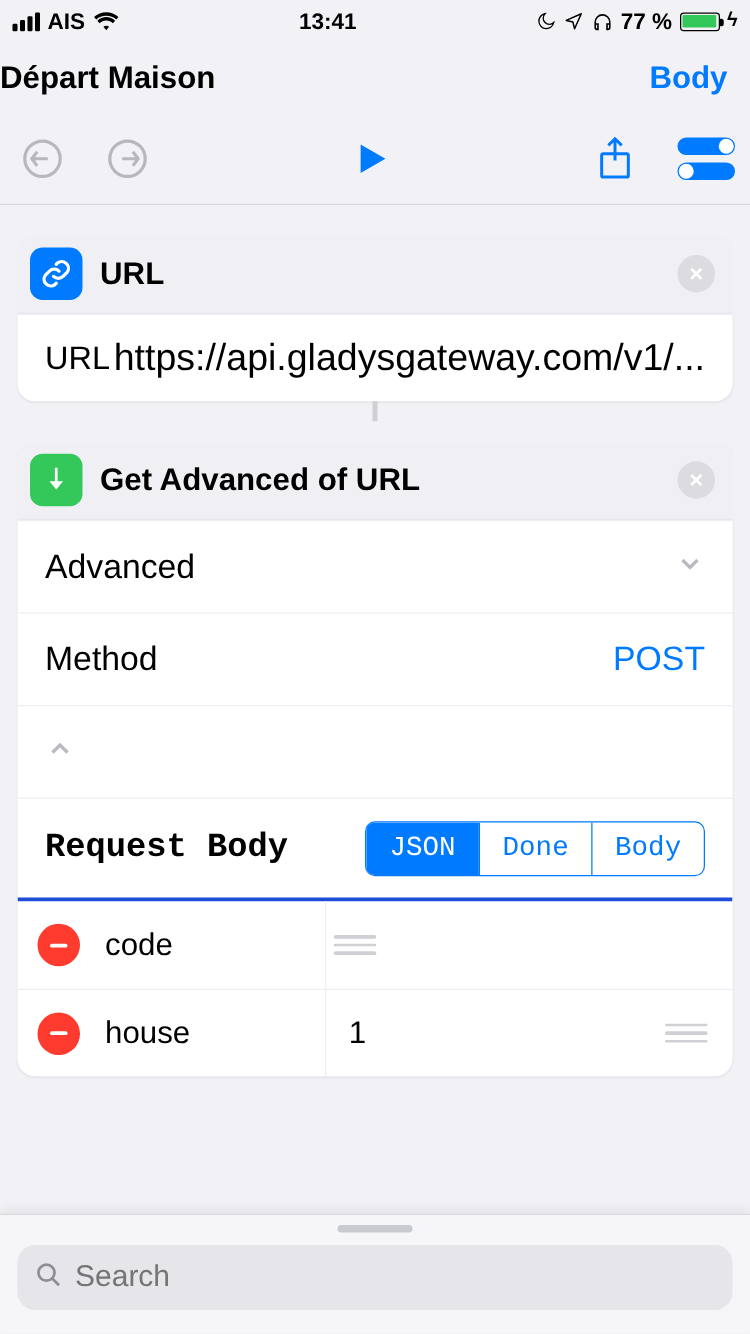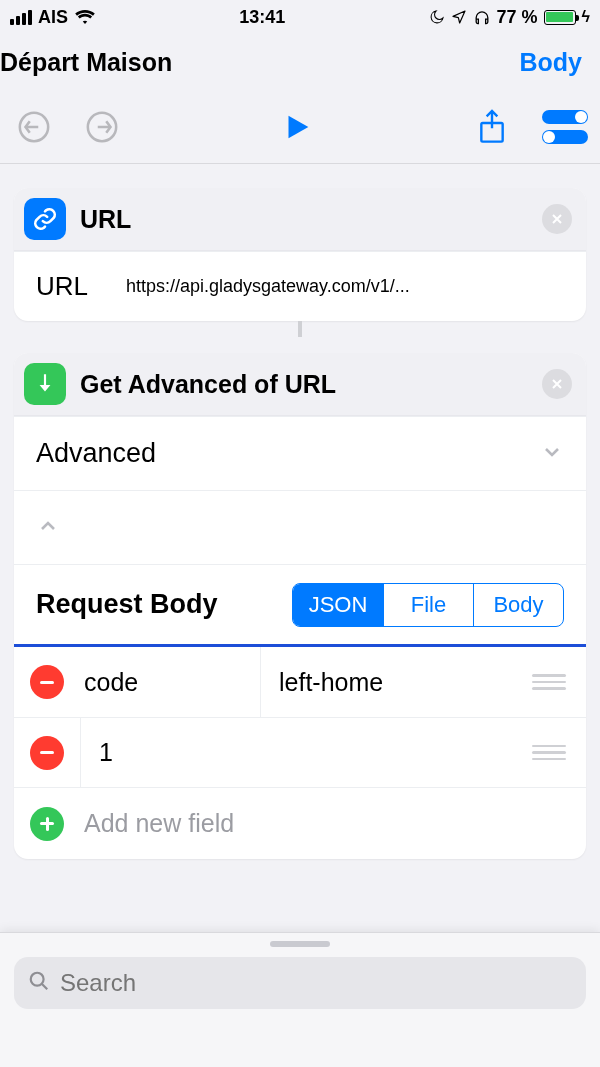--- a/index.html
+++ b/index.html
@@ -78,27 +78,27 @@
   .badge-blue { background:#007aff; }
   .badge-green { background:#34c759; }
   .card-header .title { font-size:25px; font-weight:700; flex:1;}
   .close-chip {
     width:30px; height:30px; border-radius:50%; background:#dcdce0; display:flex; align-items:center; justify-content:center;
   }
   .close-chip svg { stroke:#fff;}
   .row { display:flex; align-items:center; min-height:70px; padding:0 22px; border-top:1px solid #eceef1;}
   .row:first-of-type{ border-top:none;}
   .row .label { font-size:26px; width:90px;}
-  .row .value { font-size:18px; color:#000; }
+  .row .value { font-size:30px; color:#000; }
   
   .gc-row { display:flex; align-items:center; justify-content:space-between; min-height:74px; padding:0 22px; border-top:1px solid #eceef1;}
   .gc-row .label{ font-size:27px; }
   .gc-row .rvalue{ font-size:27px; color:#007aff; }
   .chev { color:#b9bac0; }
-  .seg-row { display:flex; align-items:center; justify-content:space-between; min-height:80px; padding:0 22px; border-top:1px solid #eceef1;}
+  .seg-row { display:flex; align-items:center; justify-content:space-between; min-height:80px; padding:0 22px; border-top:1px solid #eceef1;font-family:Liberation Mono, monospace;}
   .seg-row .label{ font-size:27px; font-weight:600;}
   .seg-ctrl {
     display:flex; border:1.5px solid #007aff; border-radius:8px; overflow:hidden; height:44px;
   }
   .seg-btn {
     width:90px; display:flex; align-items:center; justify-content:center; font-size:22px; color:#007aff;
     border-left:1.5px solid #007aff;
   }
   .seg-btn:first-child{ border-left:none;}
   .seg-btn.active{ background:#007aff; color:#fff;}
@@ -125,21 +125,21 @@
   .add-row .plus{
     width:34px; height:34px; border-radius:50%; background:#34c759; display:flex; align-items:center; justify-content:center; margin-right:20px; position:relative;
   }
   .add-row .plus::before{content:""; position:absolute; width:14px; height:3px; background:#fff; border-radius:2px;}
   .add-row .plus::after{content:""; position:absolute; width:3px; height:14px; background:#fff; border-radius:2px;}
   .add-row .ph { font-size:25px; color:#9b9ca2;}
   
   .connector { width:4px; height:16px; background:#cfd0d4; margin:-14px auto 0; }
   
   .sheet {
-    position:absolute; left:0; right:0; bottom:0; height:135px;
+    position:absolute; left:0; right:0; bottom:0; height:96px;
     background:#f6f6f8; border-top:1px solid #d9d9dd;
     border-radius:0; box-shadow:0 -2px 10px rgba(0,0,0,.08);
   }
   .sheet .grabber{
     width:60px; height:6px; background:#c9cad0; border-radius:4px; margin:8px auto 10px;
   }
   .search{
     margin:0 14px; height:52px; background:#e6e6ea; border-radius:14px;
     display:flex; align-items:center; padding:0 14px; gap:10px;
   }
@@ -277,63 +277,63 @@
 
     <div class="gc-row">
       <div class="label">Advanced</div>
       <div class="chev">
         <svg width="24" height="24" viewBox="0 0 24 24" fill="none" stroke="#b9bac0" stroke-width="2.6">
             <path d="M6 9l6 6 6-6"></path>
           </svg>
       </div>
     </div>
 
+    <div class="gc-row">
+      <div class="label">Method</div>
+      <div class="rvalue">POST</div>
+    </div>
 
     <div class="gc-row">
       <div class="chev">
         <svg width="24" height="24" viewBox="0 0 24 24" fill="none" stroke="#b9bac0" stroke-width="2.6">
             <path d="M6 15l6-6 6 6"></path>
           </svg>
       </div>
     </div>
 
     <div class="seg-row">
       <div class="label">Request Body</div>
       <div class="seg-ctrl">
         <div class="seg-btn active">JSON</div>
-        <div class="seg-btn">File</div>
+        <div class="seg-btn">Done</div>
         <div class="seg-btn">Body</div>
       </div>
     </div>
 
     <div class="fields">
       <div class="field-row">
         <div class="minus"></div>
         <div class="key">code</div>
         <div class="divider"></div>
-        <div class="val">left-home</div>
         <div class="grip">
             <span></span>
             <span></span>
             <span></span>
           </div>
       </div>
       <div class="field-row">
         <div class="minus"></div>
+        <div class="key">house</div>
         <div class="divider"></div>
         <div class="val">1</div>
         <div class="grip">
             <span></span>
             <span></span>
             <span></span>
           </div>
-      </div>
-      <div class="add-row">
-        <div class="plus"></div>
-        <div class="ph">Add new field</div>
       </div>
     </div>
   </div>
 
 </div>
 
 <div class="sheet">
   <div class="grabber"></div>
   <div class="search">
     <span class="mag">

